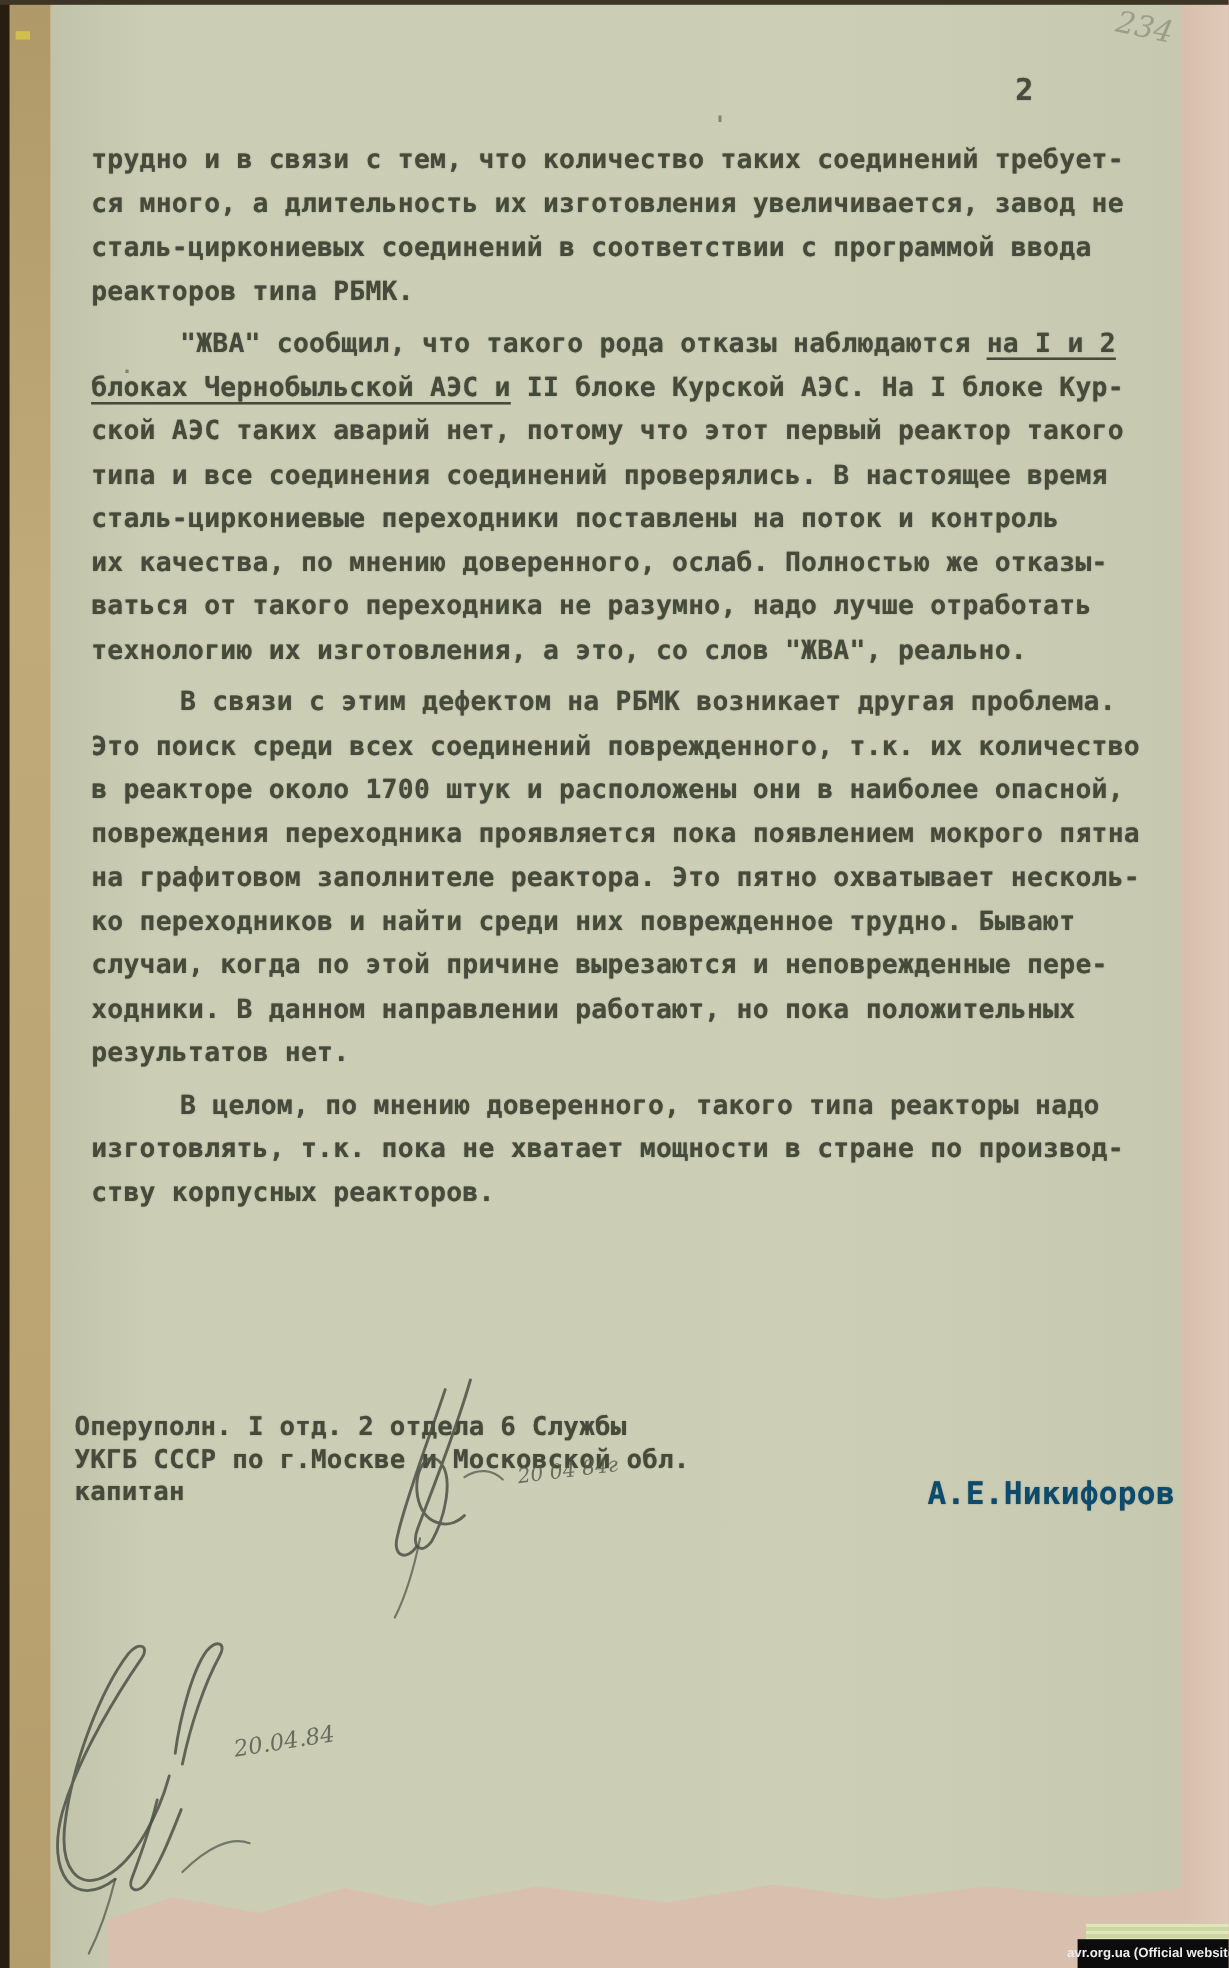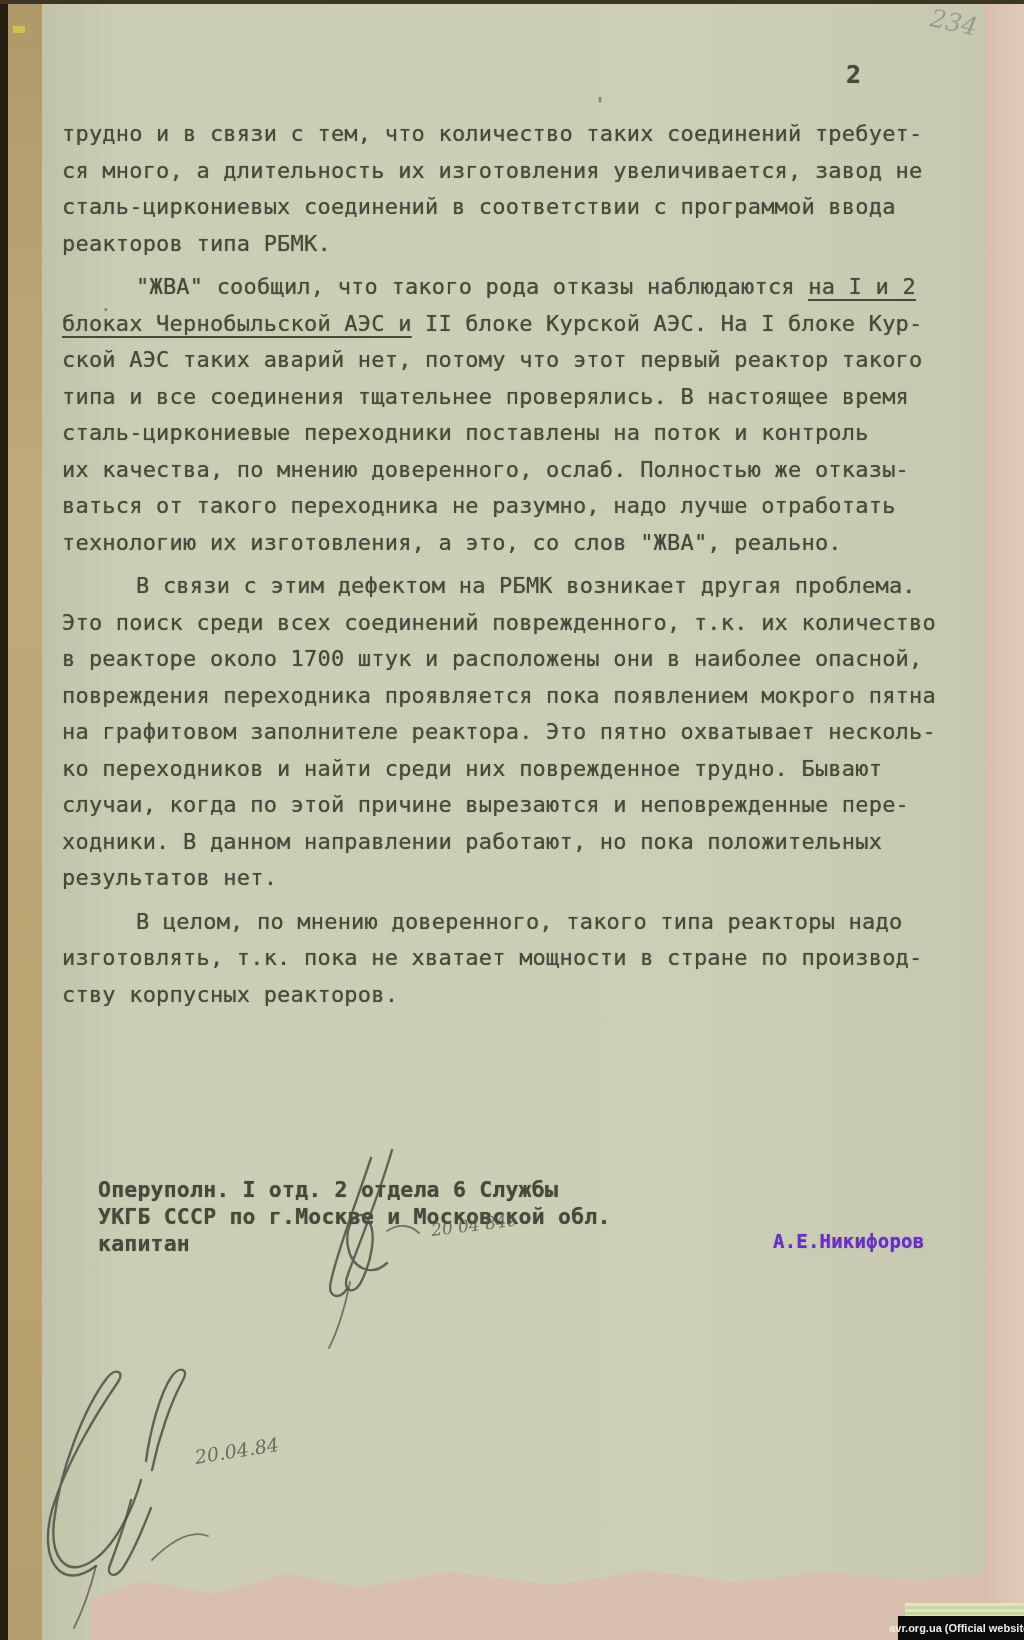--- a/index.html
+++ b/index.html
@@ -20,43 +20,43 @@
     clip-path:polygon(0% 45%,6% 20%,14% 38%,22% 10%,30% 30%,40% 8%,52% 26%,62% 6%,72% 22%,82% 8%,92% 20%,100% 10%,100% 100%,0% 100%);
   }
   .edge-tan { position:absolute; left:8px; top:0; width:34px; height:1640px;
     background:linear-gradient(180deg,#b09968 0%,#c0aa7a 30%,#bba472 70%,#b49d6c 100%); }
   .edge-dark { position:absolute; left:0; top:0; width:8px; height:1640px; background:#271e12; }
   .top-line { position:absolute; left:0; top:0; width:1024px; height:4px; background:#3d3525; }
   .yellow-fleck { position:absolute; left:13px; top:26px; width:12px; height:7px; background:#d8c64b; opacity:.85; }
 
   
   .doc {
-    position:absolute; left:62px; top:116px; width:900px;
-    color:#454a3a; font-size:22px; font-weight:400;
+    position:absolute; left:76px; top:116px; width:900px;
+    color:#454a3a; font-size:22px; font-weight:700;
     line-height:36.5px; letter-spacing:.2px;
     text-shadow:0 0 1px rgba(70,75,60,.7);
     white-space:nowrap;
   }
   .para { margin:0 0 7px 0; }
   .para.indent .line:first-child { padding-left:74px; }
   .u { text-decoration:underline; text-decoration-thickness:2px; text-underline-offset:5px;margin-top:36px; }
 
   .page-number { position:absolute; left:846px; top:60px; color:#474c3c; font-size:25px;
     font-weight:700; text-shadow:0 0 1px rgba(70,75,60,.7); }
   .corner-mark { position:absolute; left:930px; top:8px; color:#92927f; font-size:25px;
     font-family:"DejaVu Serif",serif; font-style:italic; transform:rotate(12deg); opacity:.8; }
 
   .sig-block {
     position:absolute; left:62px; top:1176px; color:#454a3a;
     font-size:21.5px; font-weight:700; line-height:27px; letter-spacing:.2px;
-    text-shadow:0 0 1px rgba(70,75,60,.7); white-space:nowrap;margin-left:36px;
+    text-shadow:0 0 1px rgba(70,75,60,.7); white-space:nowrap;
   }
   .sig-name {
-    position:absolute; left:773px; top:1230px; color:#6d28d9;
-    font-size:19px; font-weight:700; letter-spacing:.2px;
+    position:absolute; left:773px; top:1230px; color:#0c4a6e;
+    font-size:26px; font-weight:700; letter-spacing:.2px;
     text-shadow:0 0 1px rgba(70,75,60,.7); white-space:nowrap;
   }
 
   .stray { position:absolute; color:rgba(70,75,60,.55); font-size:20px; font-weight:700; }
   .stray.apos { left:594px; top:92px; }
   .stray.dot  { left:101px; top:300px; font-size:16px; }
 
   
   .hand-svg { position:absolute; left:0; top:0; width:1024px; height:1640px; }
   .hand-svg path { fill:none; stroke:#4c5146; stroke-width:2.4; stroke-linecap:round; opacity:.85; }
@@ -94,21 +94,21 @@
     <div class="para">
       <div class="line"><span>трудно и в связи с тем, что количество таких соединений требует-</span></div>
       <div class="line"><span>ся много, а длительность их изготовления увеличивается, завод не</span></div>
       <div class="line"><span>сталь-циркониевых соединений в соответствии с программой ввода</span></div>
       <div class="line"><span>реакторов типа РБМК.</span></div>
     </div>
     <div class="para indent">
       <div class="line"><span>"ЖВА" сообщил, что такого рода отказы наблюдаются </span><span class="u">на I и 2</span></div>
       <div class="line"><span class="u">блоках Чернобыльской АЭС и</span><span> II блоке Курской АЭС. На I блоке Кур-</span></div>
       <div class="line"><span>ской АЭС таких аварий нет, потому что этот первый реактор такого</span></div>
-      <div class="line"><span>типа и все соединения тщательнее проверялись. В настоящее время</span></div>
+      <div class="line"><span>типа и все соединения соединений проверялись. В настоящее время</span></div>
       <div class="line"><span>сталь-циркониевые переходники поставлены на поток и контроль</span></div>
       <div class="line"><span>их качества, по мнению доверенного, ослаб. Полностью же отказы-</span></div>
       <div class="line"><span>ваться от такого переходника не разумно, надо лучше отработать</span></div>
       <div class="line"><span>технологию их изготовления, а это, со слов "ЖВА", реально.</span></div>
     </div>
     <div class="para indent">
       <div class="line"><span>В связи с этим дефектом на РБМК возникает другая проблема.</span></div>
       <div class="line"><span>Это поиск среди всех соединений поврежденного, т.к. их количество</span></div>
       <div class="line"><span>в реакторе около 1700 штук и расположены они в наиболее опасной,</span></div>
       <div class="line"><span>повреждения переходника проявляется пока появлением мокрого пятна</span></div>

